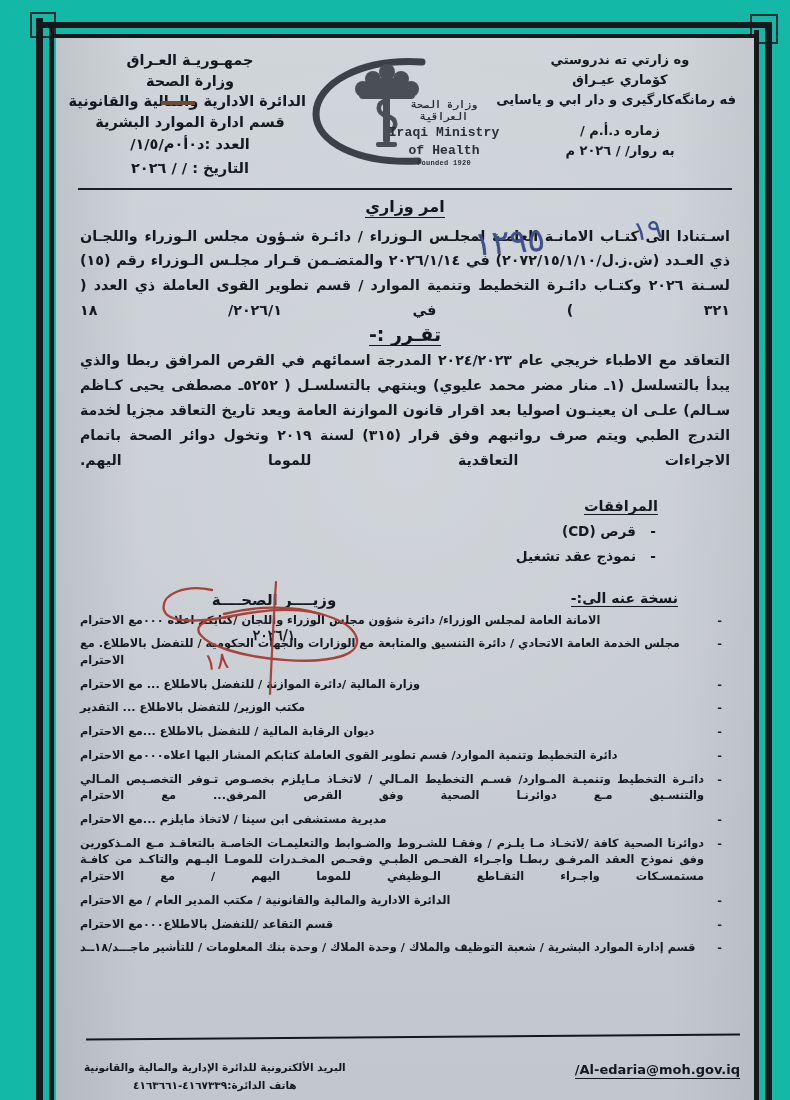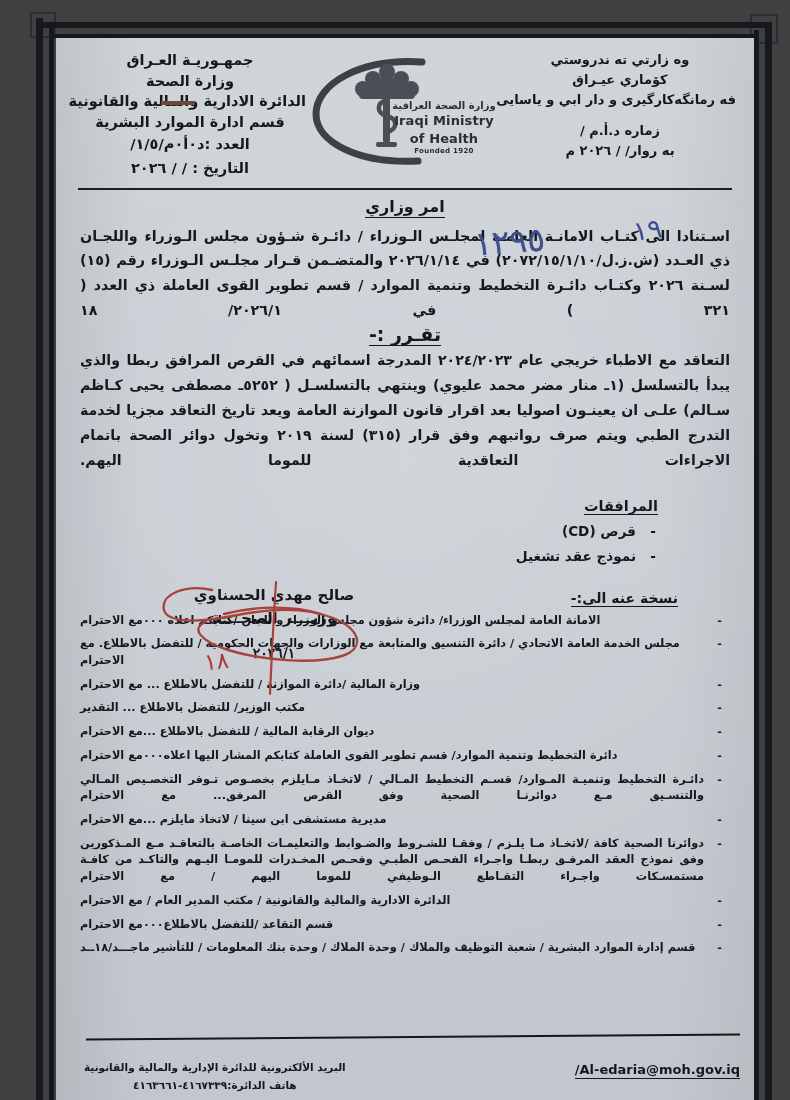--- a/index.html
+++ b/index.html
@@ -8,21 +8,21 @@
     width:790px;height:1100px;
     background:#b9bec4;
     font-family:"DejaVu Sans","Liberation Sans",sans-serif;
     overflow:hidden;
     position:relative;
   }
 
   
   #scan{
     position:absolute;inset:0;
-    background:#404040;
+    background:#14b8a6;
   }
   .edge-dark{position:absolute;background:#15181c;}
   .edge-left-outer{left:36px;top:18px;width:7px;height:1082px;}
   .edge-left-inner{left:49px;top:26px;width:5px;height:1074px;}
   .edge-right-outer{right:18px;top:22px;width:7px;height:1078px;}
   .edge-right-inner{right:31px;top:30px;width:5px;height:1070px;}
   .edge-top-outer{left:42px;right:22px;top:22px;height:6px;}
   .edge-top-inner{left:54px;right:34px;top:34px;height:4px;}
   .corner-tl{position:absolute;left:30px;top:12px;width:22px;height:22px;border:2px solid #2a2f35;}
   .corner-tr{position:absolute;right:12px;top:14px;width:24px;height:26px;border:2px solid #2a2f35;}
@@ -52,21 +52,21 @@
   .hdr-ar .l.strike:after{
     content:"";position:absolute;left:46%;top:46%;width:34px;height:4px;
     background:#6e4a36;transform:translateX(-50%);
   }
   .hdr-ar .num{font-size:14.5px;font-weight:700;line-height:1.5;margin-top:2px;}
   .hdr-kd{text-align:center;direction:rtl;}
   .hdr-kd .l{font-size:13px;font-weight:700;line-height:1.52;white-space:nowrap;}
   .hdr-kd .sp{height:12px;}
 
   
-  .logo-wrap{position:relative;width:190px;height:118px;margin-top:6px;}
+  .logo-wrap{position:relative;width:190px;height:118px;margin-top:6px;font-family:Liberation Mono, monospace;}
   .logo-arc{position:absolute;left:0;top:0;width:120px;height:112px;}
   .logo-mark{position:absolute;left:44px;top:6px;width:66px;height:86px;}
   .logo-txt{position:absolute;right:-2px;top:44px;width:116px;text-align:center;direction:rtl;}
   .logo-txt .t1{font-size:10px;font-weight:700;color:#2b2f35;line-height:1.2;}
   .logo-txt .t2{font-size:13px;font-weight:700;color:#2b2f35;letter-spacing:.1px;direction:ltr;line-height:1.35;}
   .logo-txt .t3{font-size:7px;font-weight:700;color:#2b2f35;letter-spacing:.3px;direction:ltr;line-height:1.3;}
 
   
   .hw{font-family:"DejaVu Serif","Liberation Serif",serif;color:#3a4a86;}
   .hw-num{
@@ -250,21 +250,20 @@
 
       <div class="sig">
         <svg class="sig-ink" viewBox="0 0 290 122">
           <g fill="none" stroke="#a8423c" stroke-width="2.4" stroke-linecap="round">
             <path d="M84 14 C58 8, 32 18, 36 34 C40 48, 74 46, 104 40 C138 33, 176 30, 205 42
                      C232 53, 238 72, 214 80 C186 89, 132 84, 100 74 C72 65, 62 52, 78 46"></path>
             <path d="M96 38 C126 30, 166 29, 192 38"></path>
             <path d="M148 6 C146 36, 144 74, 142 118" stroke-width="2.2"></path>
           </g>
         </svg>
-        <div class="nm">صالح مهدي الحسناوي</div>
         <div class="ti">وزيــــر الصحــــة</div>
         <div class="dt">٢٠٢٦/١</div>
       </div>
       <div class="sig-day">١٨</div>
 
       <div class="copies">
         <div class="copies-h">
           <span>نسخة عنه الى:-</span>
         </div>
         <div class="cp-li short">الامانة العامة لمجلس الوزراء/ دائرة شؤون مجلس الوزراء واللجان /كتابكم اعلاه ٠٠٠مع الاحترام</div>

